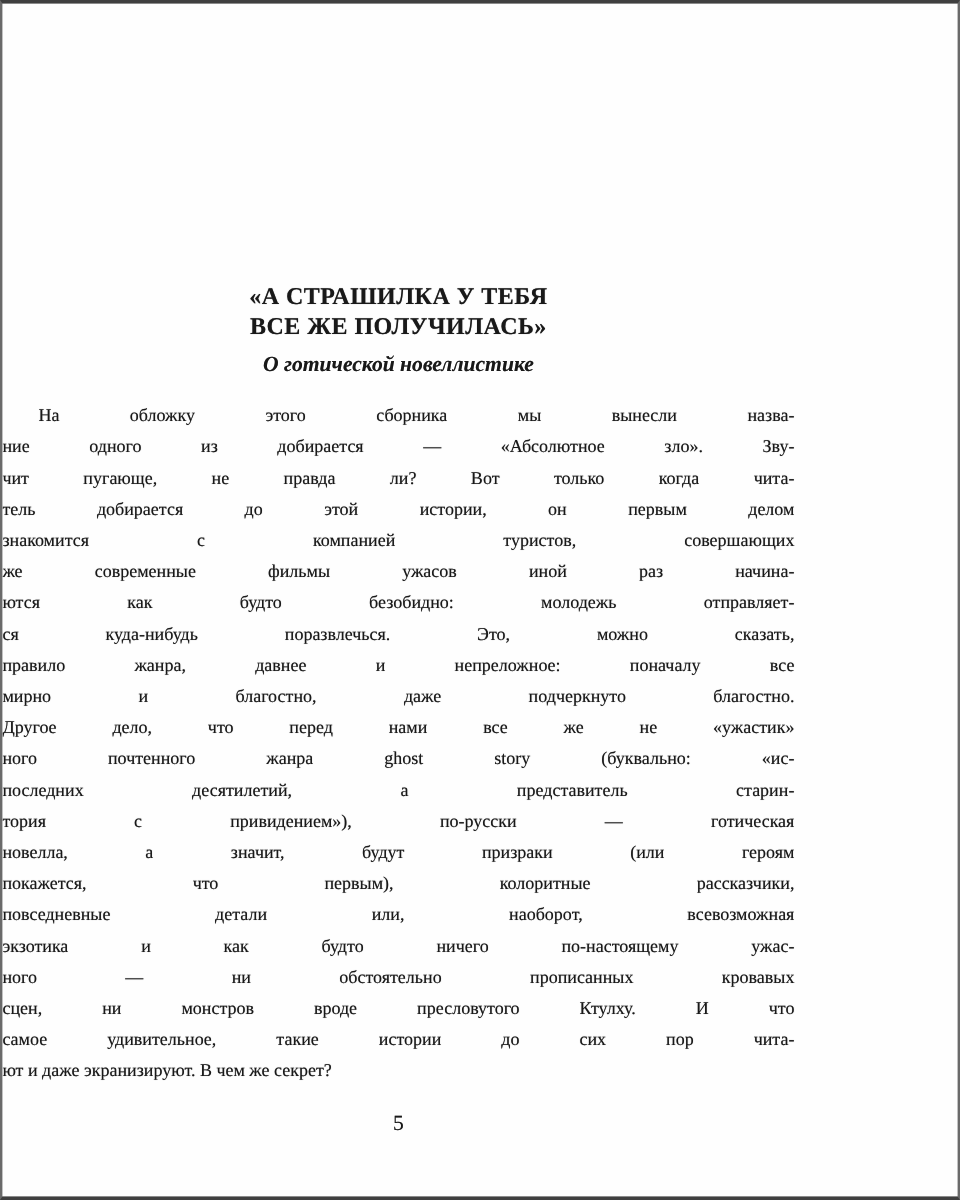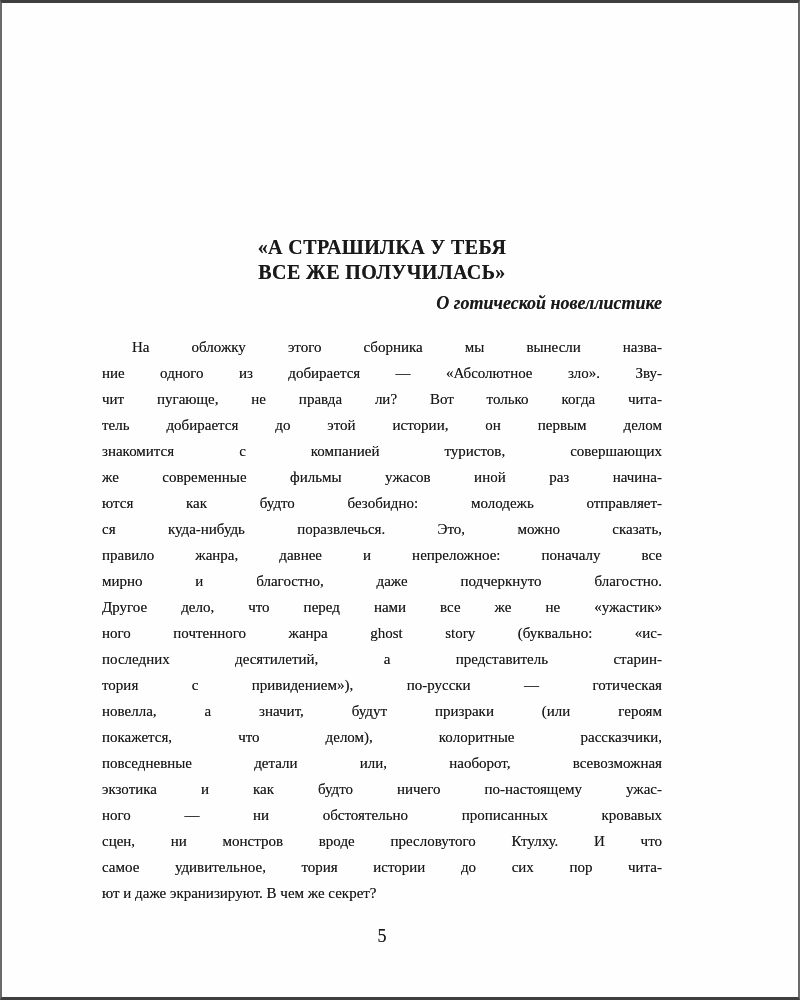--- a/index.html
+++ b/index.html
@@ -17,21 +17,20 @@
     border-bottom: 3px solid #3f3f3f;
     border-left: 2px solid #6a6a6a;
     border-right: 2px solid #6a6a6a;
     overflow: hidden;
     font-family: "Liberation Serif", "DejaVu Serif", serif;
     color: #191919;
   }
   .page-inner {
     box-sizing: border-box;
     padding-top: 232px;
-    padding-left: 100px;
     width: 660px; 
   }
   .chapter-header {
     text-align: center;
     margin: 0 0 14px 0;
   }
   .chapter-title {
     font-size: 20px;
     font-weight: bold;
     line-height: 25px;
@@ -41,21 +40,20 @@
   }
   .chapter-title span {
     display: block;
   }
   .chapter-subtitle {
     font-size: 18px;
     font-weight: bold;
     font-style: italic;
     margin: 8px 0 0 0;
     text-shadow: 0 0 0.5px rgba(20,20,20,0.55);
-    text-align: right;
   }
   .body-text {
     margin-top: 20px;
     font-size: 15px;
     line-height: 26px;
     text-shadow: 0 0 0.6px rgba(20,20,20,0.6);
   }
   .text-line {
     text-align: justify;
     text-align-last: justify;
@@ -97,25 +95,25 @@
         <div class="text-line">же современные фильмы ужасов иной раз начина-</div>
         <div class="text-line">ются как будто безобидно: молодежь отправляет-</div>
         <div class="text-line">ся куда-нибудь поразвлечься. Это, можно сказать,</div>
         <div class="text-line">правило жанра, давнее и непреложное: поначалу все</div>
         <div class="text-line">мирно и благостно, даже подчеркнуто благостно.</div>
         <div class="text-line">Другое дело, что перед нами все же не «ужастик»</div>
         <div class="text-line">ного почтенного жанра ghost story (буквально: «ис-</div>
         <div class="text-line">последних десятилетий, а представитель старин-</div>
         <div class="text-line">тория с привидением»), по-русски — готическая</div>
         <div class="text-line">новелла, а значит, будут призраки (или героям</div>
-        <div class="text-line">покажется, что делом), колоритные рассказчики,</div>
+        <div class="text-line">покажется, что первым), колоритные рассказчики,</div>
         <div class="text-line">повседневные детали или, наоборот, всевозможная</div>
         <div class="text-line">экзотика и как будто ничего по-настоящему ужас-</div>
         <div class="text-line">ного — ни обстоятельно прописанных кровавых</div>
         <div class="text-line">сцен, ни монстров вроде пресловутого Ктулху. И что</div>
-        <div class="text-line">самое удивительное, тория истории до сих пор чита-</div>
+        <div class="text-line">самое удивительное, такие истории до сих пор чита-</div>
         <div class="text-line">ют и даже экранизируют. В чем же секрет?</div>
       </div>
 
     <div class="page-number">5</div>
 
   </div>
 </div>
 
 </body></html>

